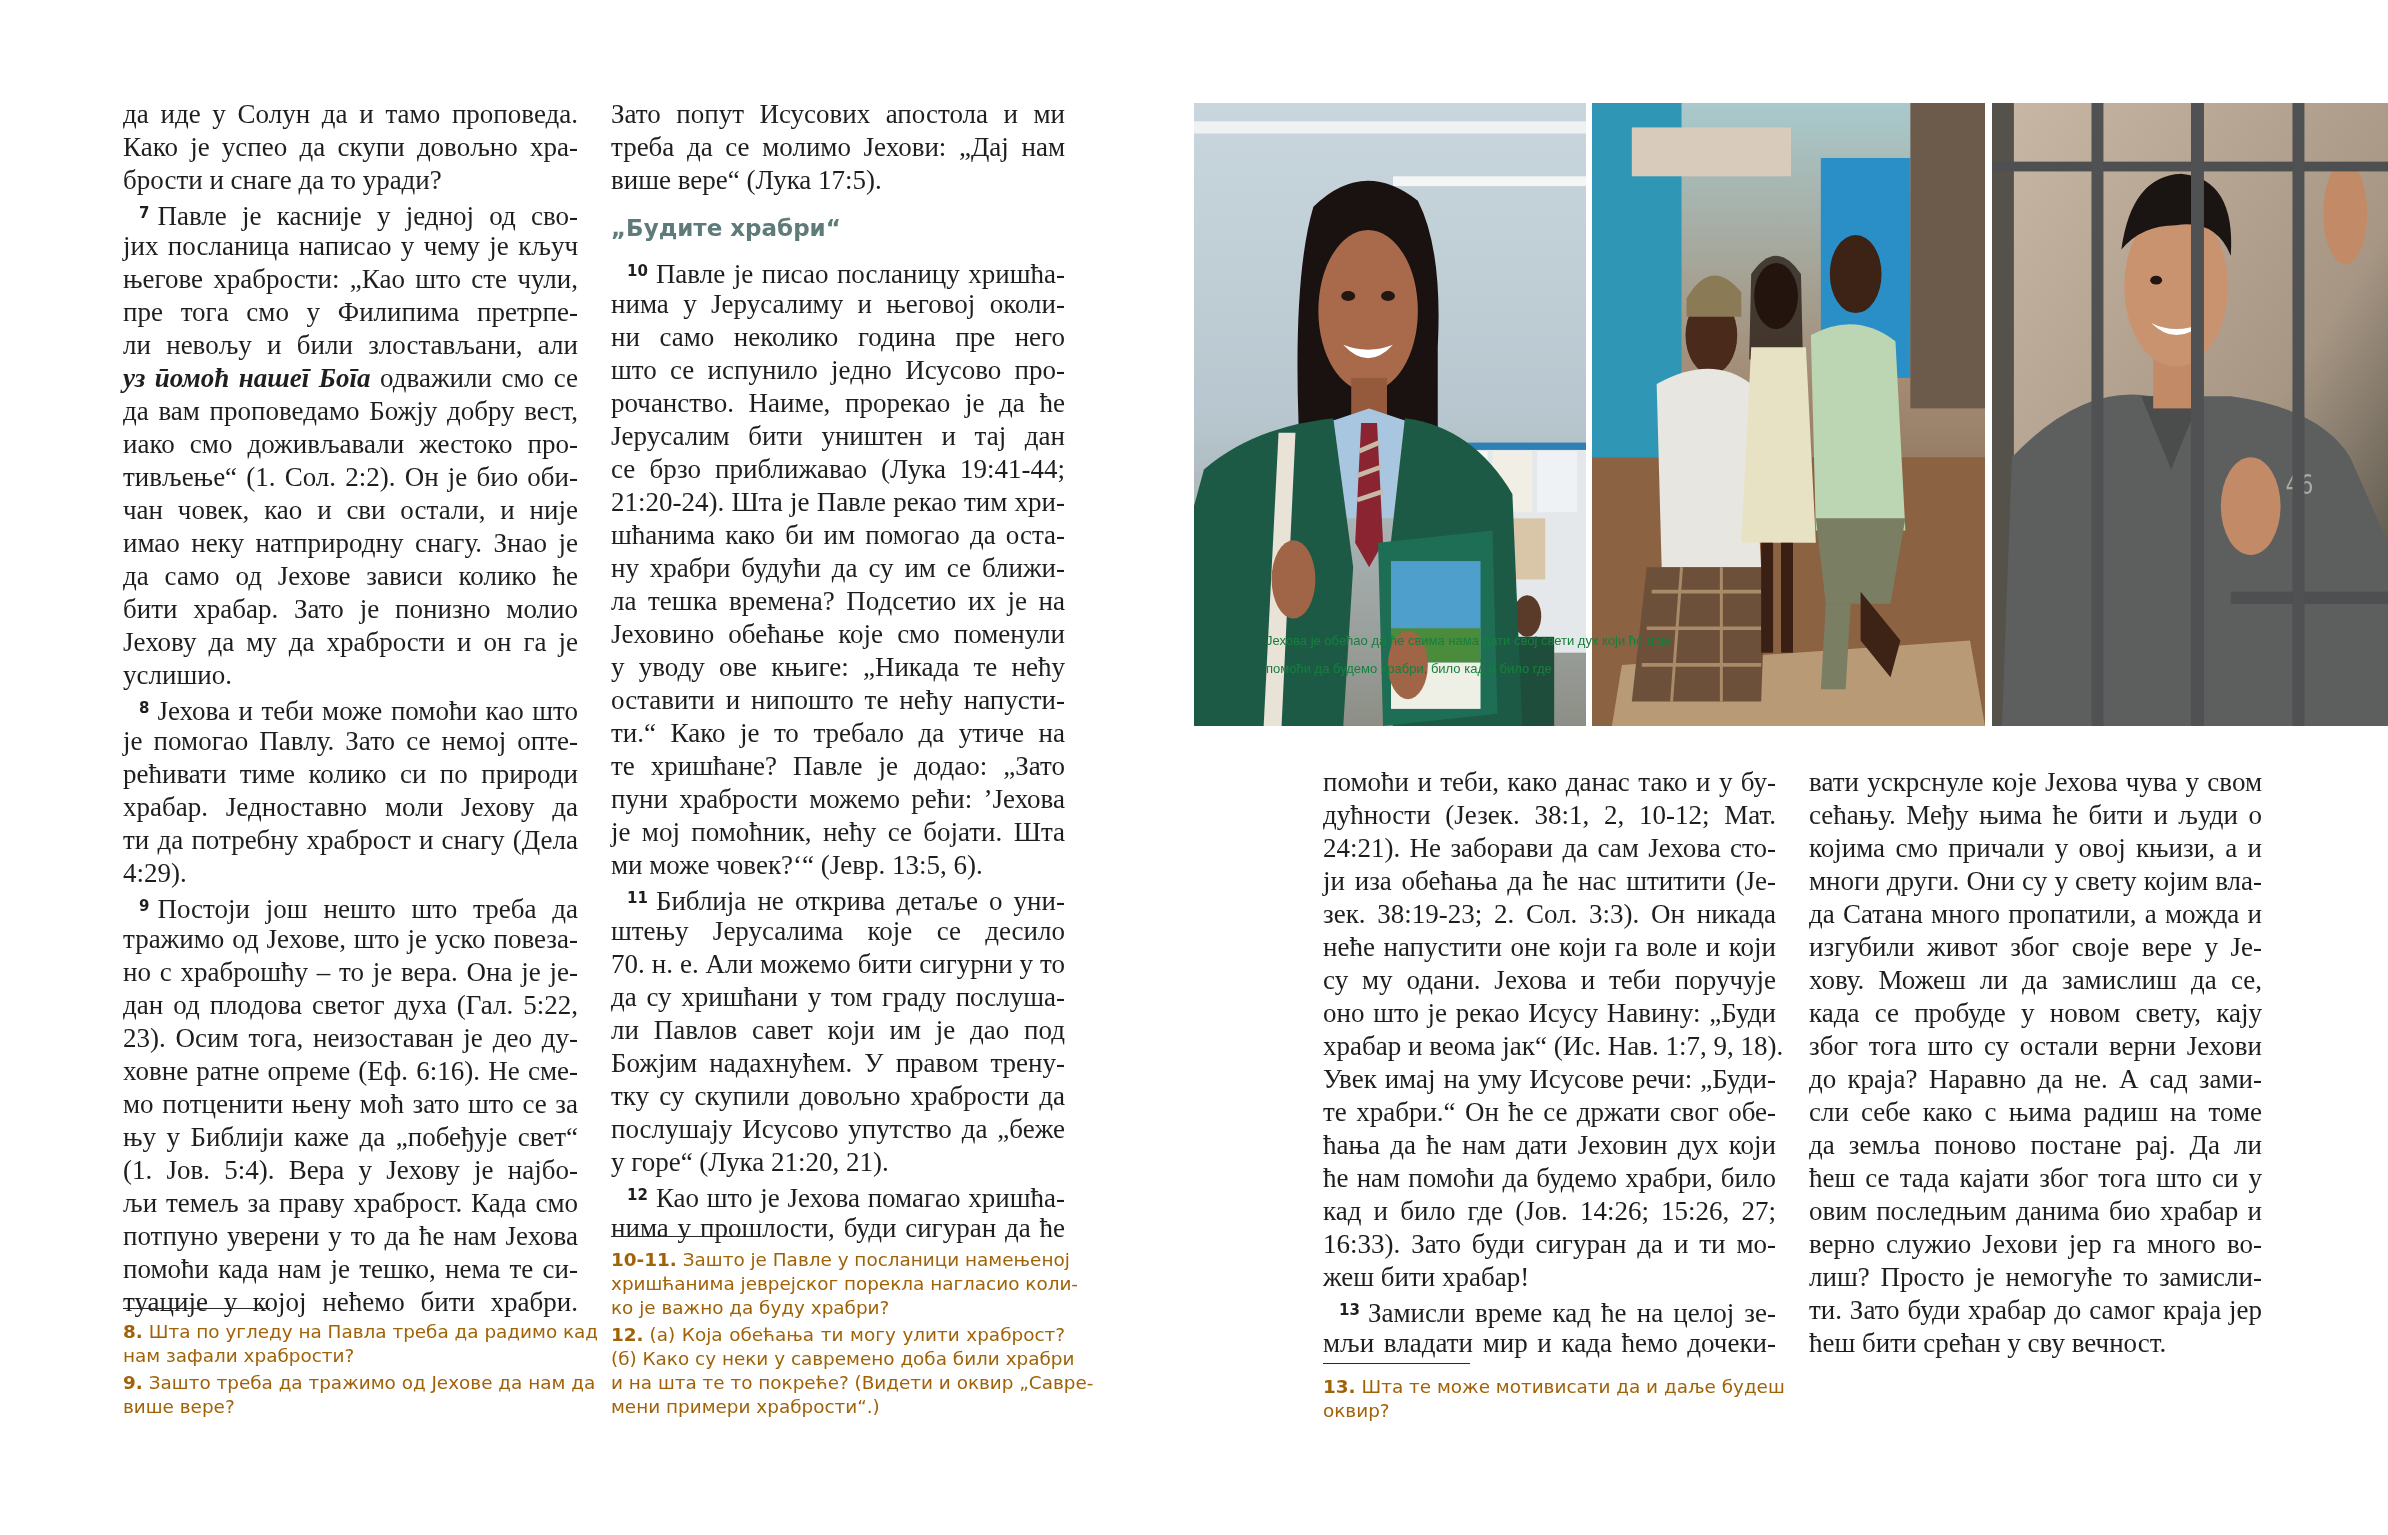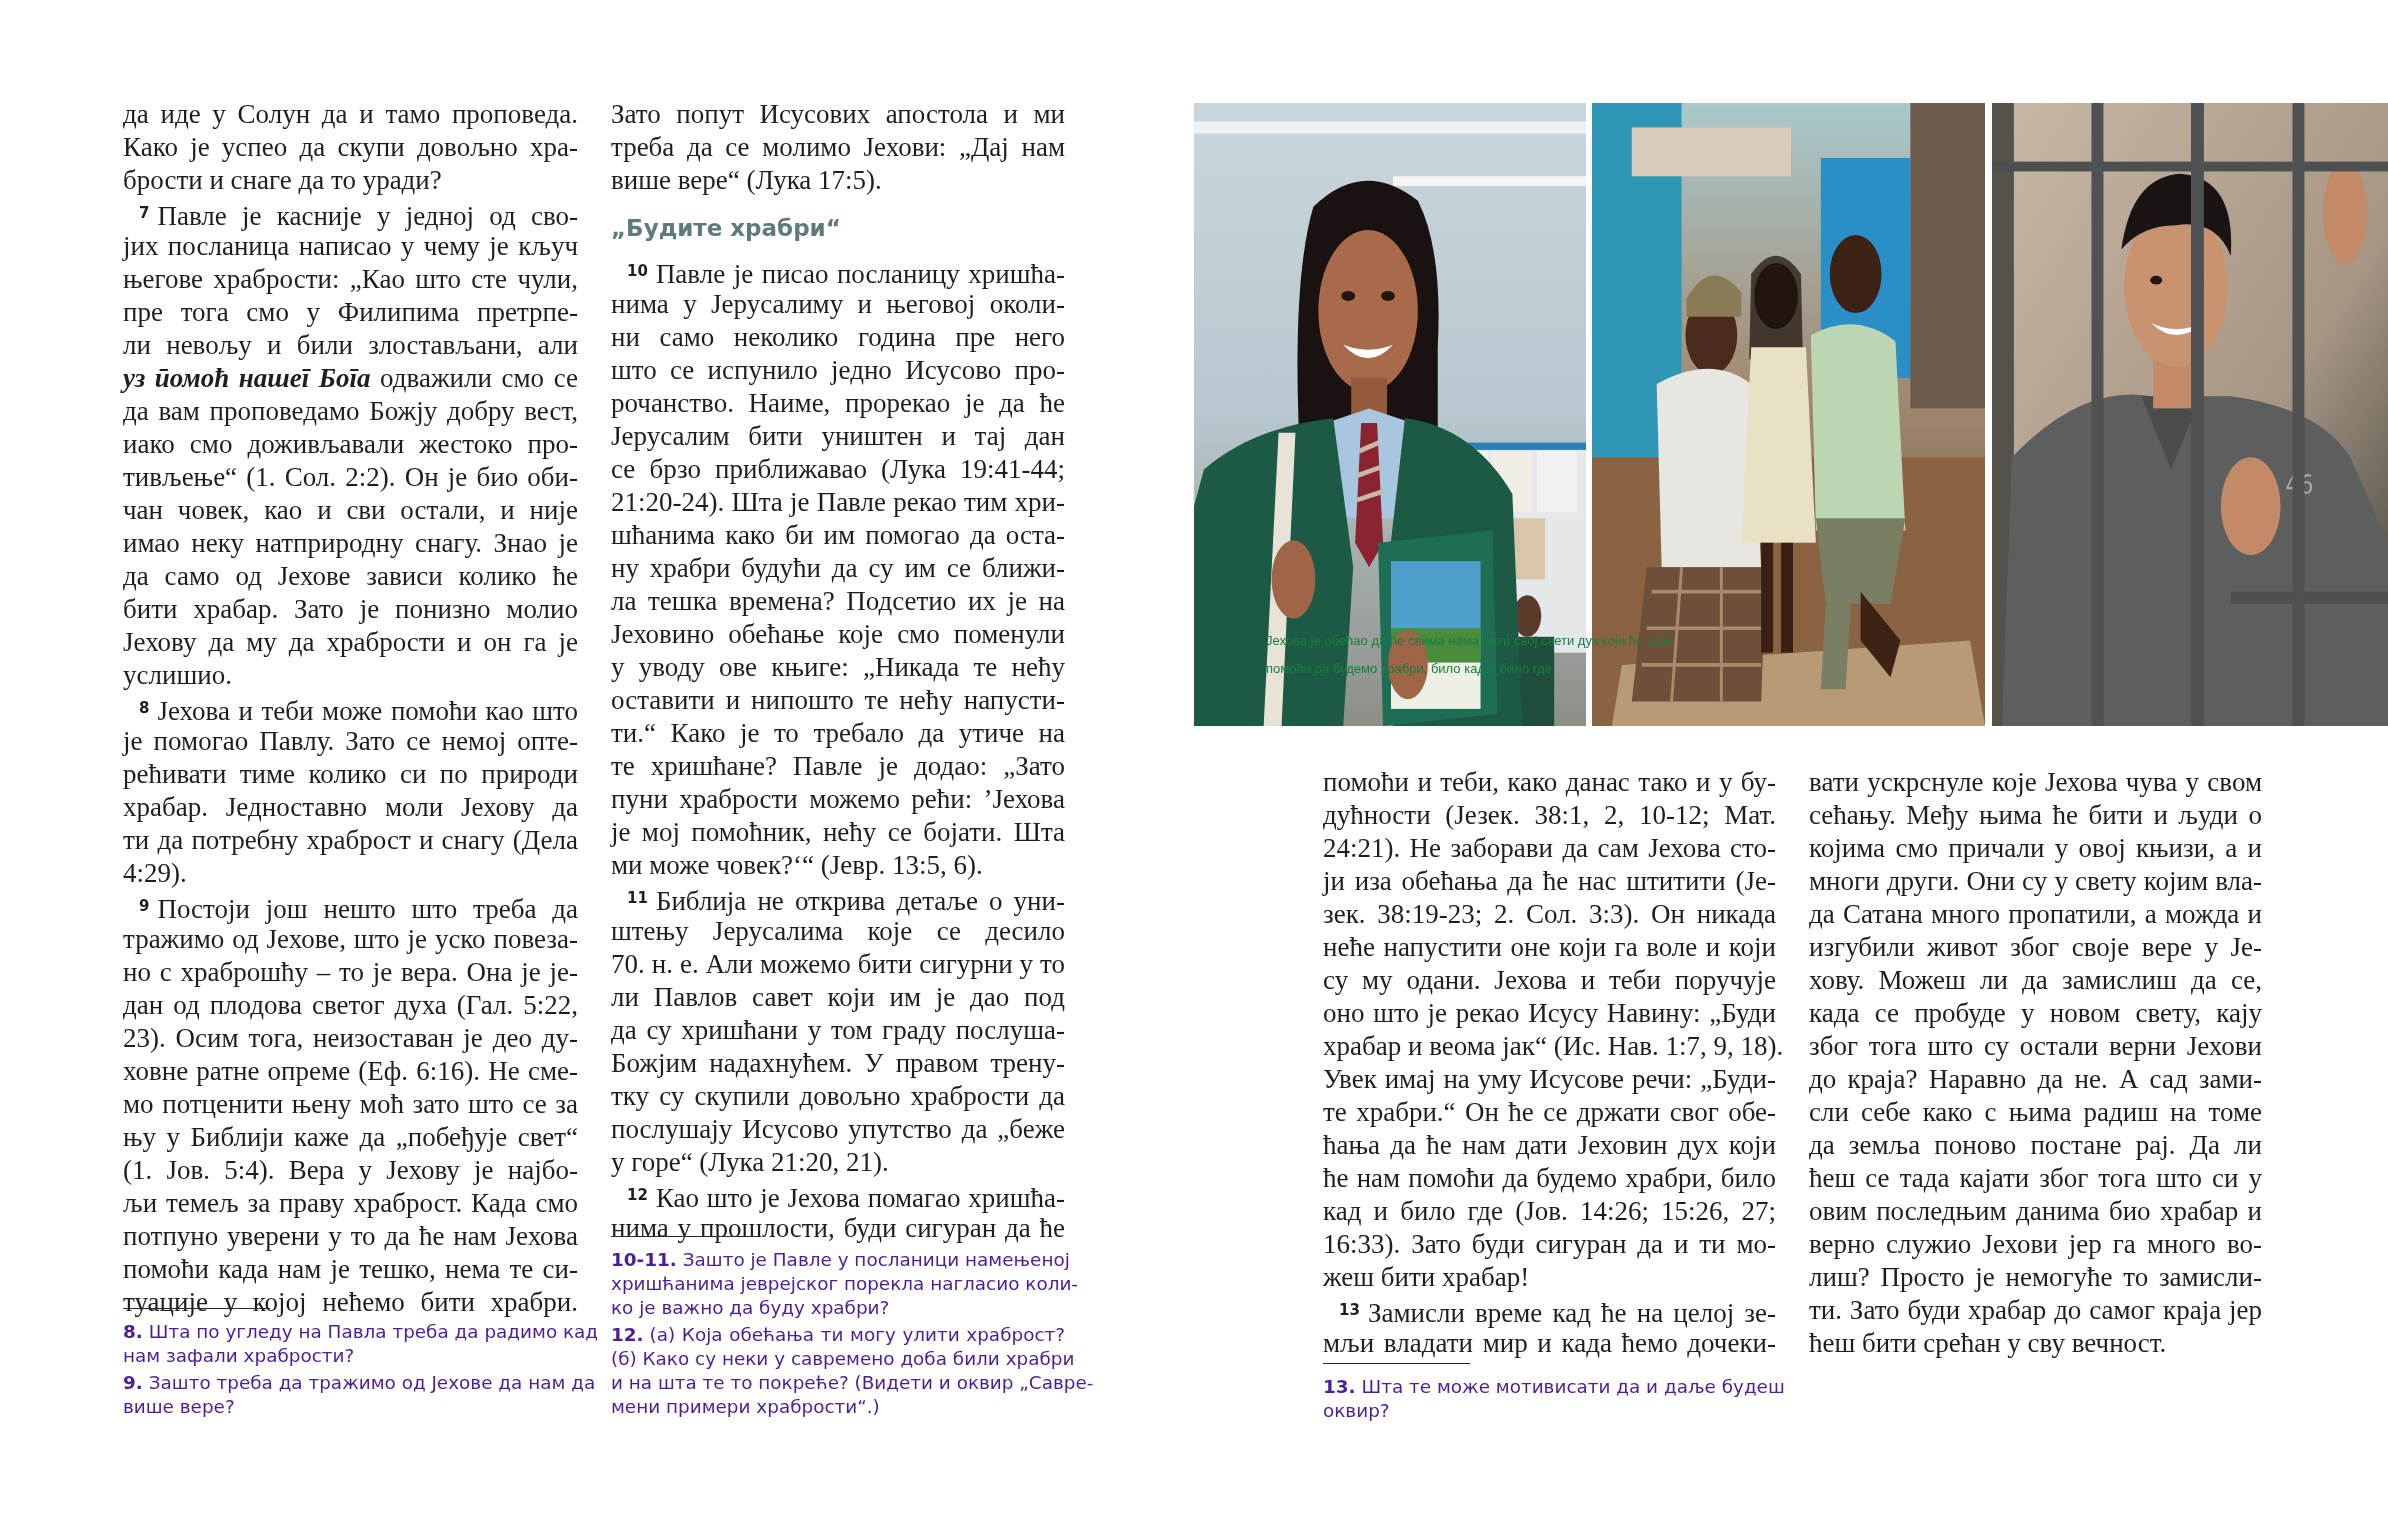--- a/index.html
+++ b/index.html
@@ -40,21 +40,21 @@
   }
   .rule {
     position: absolute;
     height: 0;
     border-top: 1.6px solid #2a2a2a;
   }
   .qs {
     position: absolute;
     font-family: "DejaVu Sans", sans-serif;
     font-size: 18.4px;
-    color: #4c1d95;
+    color: #a16207;
     line-height: 24px;
   }
   .qs .q { margin-bottom: 3px; }
   .qs .q .qn { font-weight: bold; margin-right: 6px; }
   .qs .qline { white-space: nowrap; text-align: justify; text-align-last: justify; }
   .qs .qline.last { text-align-last: left; }
 
   .photos { position: absolute; left: 1194px; top: 103px; width: 1194px; height: 507px; }
   .photo { position: absolute; top: 0; height: 623px; overflow: hidden; text-align: center; }
   .photo svg { width: 100%; height: 100%; display: block; }
@@ -155,22 +155,22 @@
     <div class="line">ти.“ Како је то требало да утиче на</div>
     <div class="line">те хришћане? Павле је додао: „Зато</div>
     <div class="line">пуни храбрости можемо рећи: ’Јехова</div>
     <div class="line">је мој помоћник, нећу се бојати. Шта</div>
     <div class="line last">ми може човек?‘“ (Јевр. 13:5, 6).</div>
   </div>
   <div>
     <div class="line indent"><span class="pnum">11</span><span>Библија не открива детаље о уни-</span></div>
     <div class="line">штењу Јерусалима које се десило</div>
     <div class="line">70. н. е. Али можемо бити сигурни у то</div>
+    <div class="line">да су хришћани у том граду послуша-</div>
     <div class="line">ли Павлов савет који им је дао под</div>
-    <div class="line">да су хришћани у том граду послуша-</div>
     <div class="line">Божјим надахнућем. У правом трену-</div>
     <div class="line">тку су скупили довољно храбрости да</div>
     <div class="line">послушају Исусово упутство да „беже</div>
     <div class="line last">у горе“ (Лука 21:20, 21).</div>
   </div>
   <div>
     <div class="line indent"><span class="pnum">12</span><span>Као што је Јехова помагао хришћа-</span></div>
     <div class="line">нима у прошлости, буди сигуран да ће</div>
   </div>
 </div>

